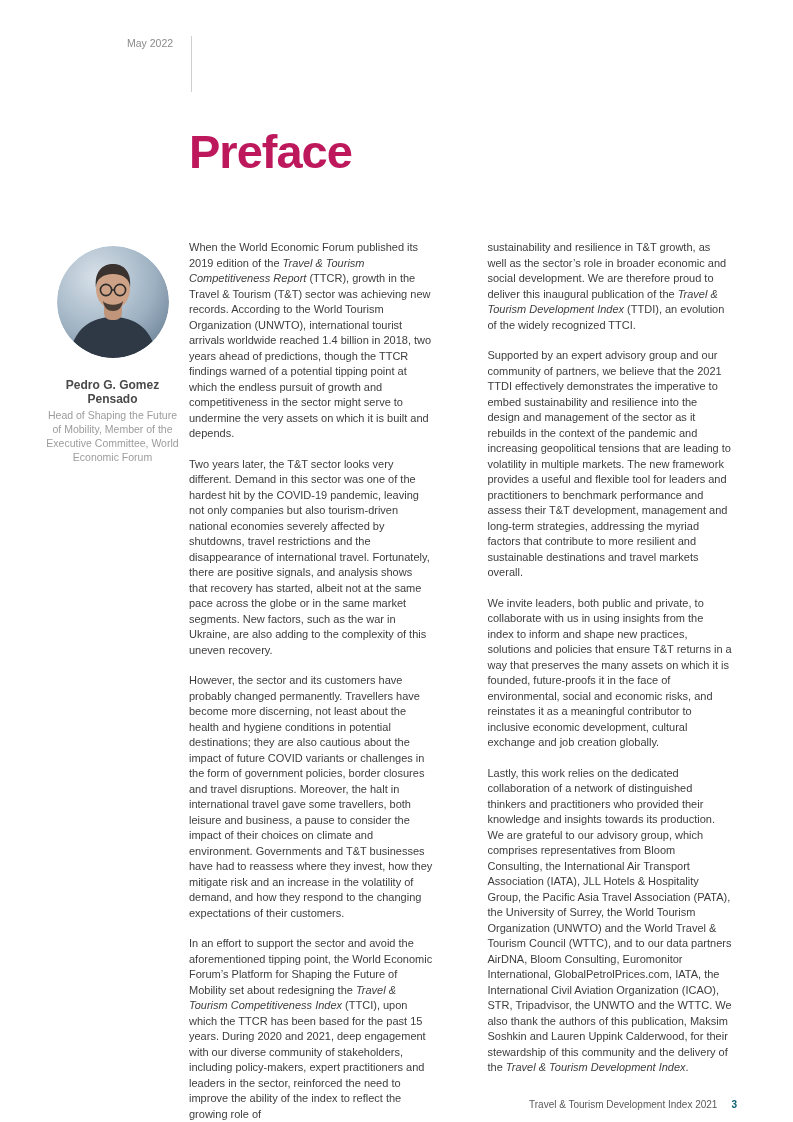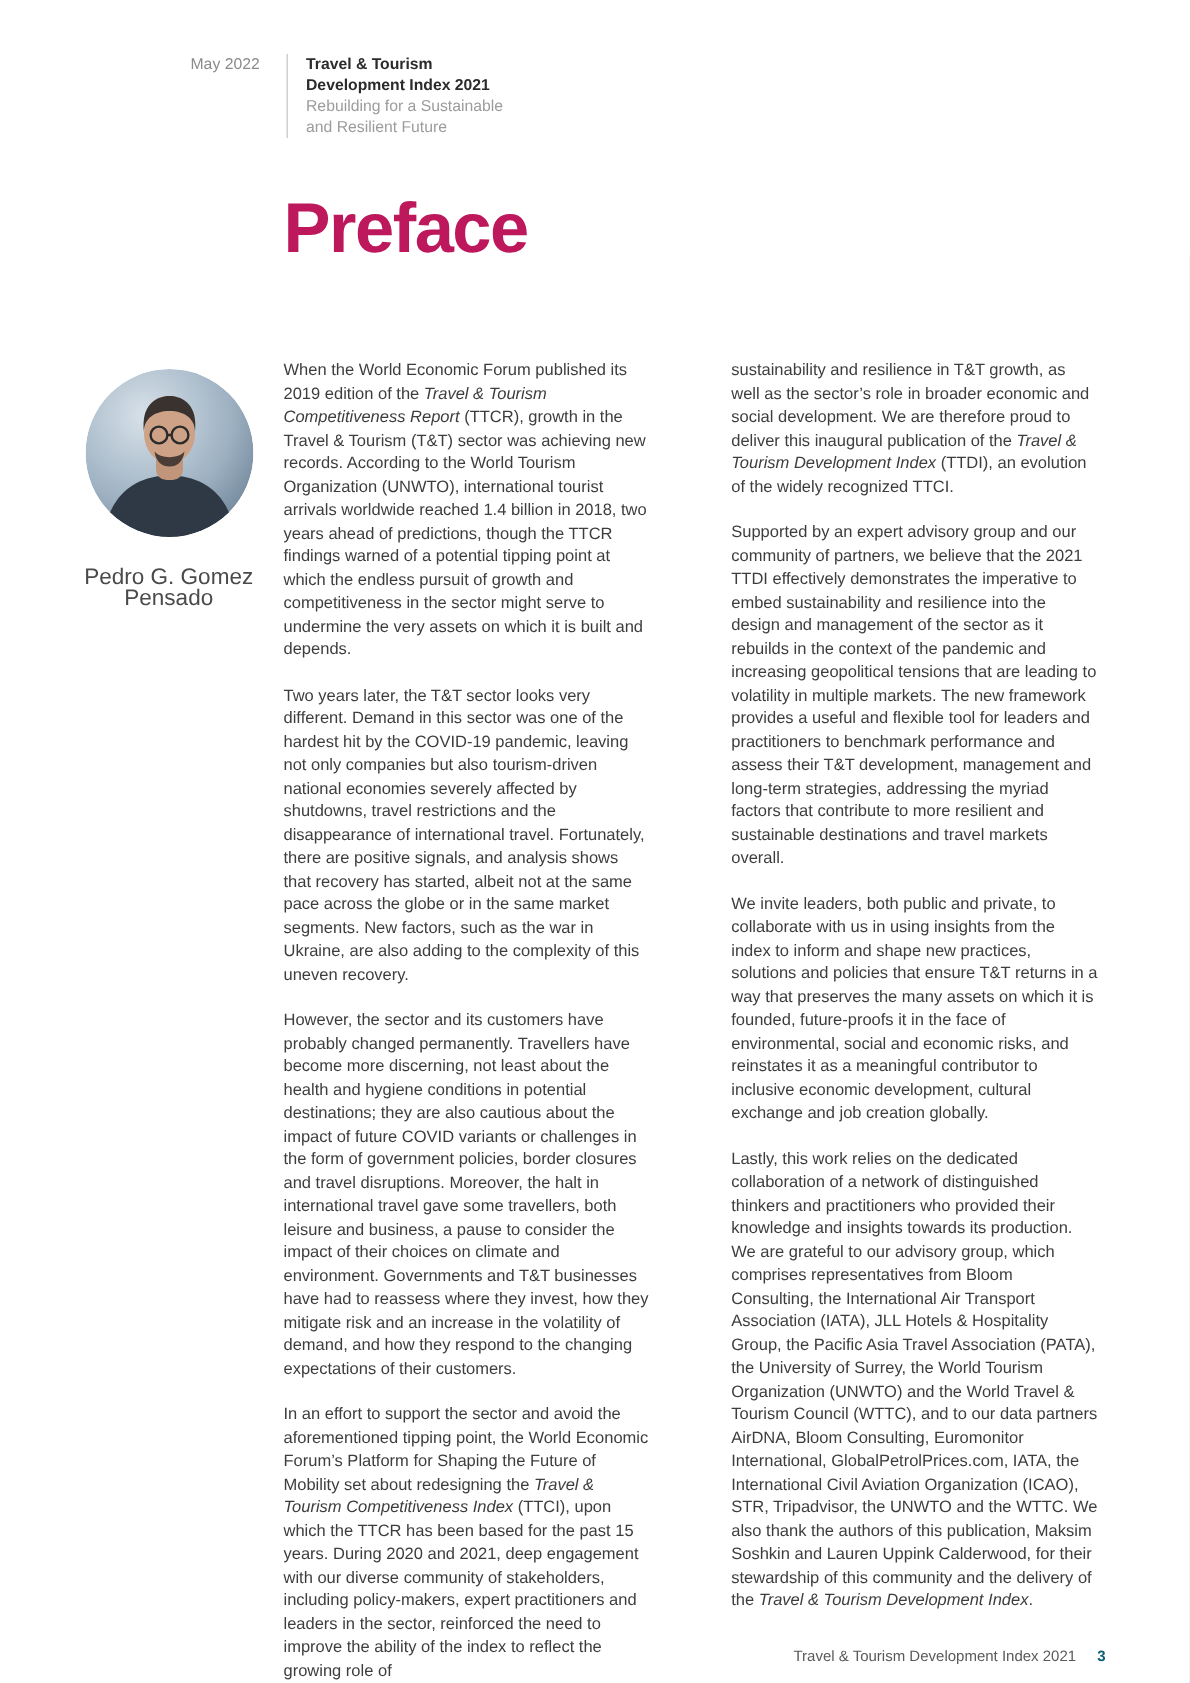--- a/index.html
+++ b/index.html
@@ -61,22 +61,22 @@
   }
   .avatar {
     width: 112px;
     height: 112px;
     margin: 0 auto;
     border-radius: 50%;
     overflow: hidden;
   }
   .author-name {
     margin-top: 20px;
-    font-size: 15px;
-    font-weight: 400;
+    font-size: 12px;
+    font-weight: 700;
     color: #4a4a4a;
     line-height: 14px;
   }
   .author-role {
     margin-top: 2px;
     font-size: 10.5px;
     color: #9c9c9c;
     line-height: 14px;
   }
 
@@ -115,26 +115,20 @@
   }
 </style>
 </head>
 <body>
 
 <div class="page">
 
   <header class="doc-header">
     <div class="hdr-date">May 2022</div>
     <div class="hdr-divider"></div>
-    <div class="hdr-meta">
-      <div class="hdr-title">Travel &amp; Tourism</div>
-      <div class="hdr-title">Development Index 2021</div>
-      <div class="hdr-sub">Rebuilding for a Sustainable</div>
-      <div class="hdr-sub">and Resilient Future</div>
-    </div>
   </header>
 
   <h1 class="page-title">Preface</h1>
 
   <aside class="author">
     <div class="avatar">
       <svg viewBox="0 0 112 112" width="112" height="112">
         <defs>
           <radialGradient id="bgGrad" cx="35%" cy="28%" r="95%">
             <stop offset="0%" stop-color="#d8e1e9"></stop>
@@ -154,20 +148,21 @@
           <g stroke="#2b2b2b" stroke-width="1.6" fill="none">
             <circle cx="49" cy="44" r="5.6"></circle>
             <circle cx="63" cy="44" r="5.6"></circle>
             <path d="M54.6 44 h2.8"></path>
           </g>
           <path d="M46 55 C50 60 62 60 66 55 C65 62 61 65 56 65 C51 65 47 62 46 55 Z" fill="#4a3d36"></path>
         </g>
       </svg>
     </div>
     <div class="author-name">Pedro G. Gomez Pensado</div>
+    <div class="author-role">Head of Shaping the Future of Mobility, Member of the Executive Committee, World Economic Forum</div>
   </aside>
 
   <main class="columns">
     <div class="col">
         <p><span>When the World Economic Forum published its 2019 edition of the </span><em>Travel &amp; Tourism Competitiveness Report</em><span> (TTCR), growth in the Travel &amp; Tourism (T&amp;T) sector was achieving new records. According to the World Tourism Organization (UNWTO), international tourist arrivals worldwide reached 1.4 billion in 2018, two years ahead of predictions, though the TTCR findings warned of a potential tipping point at which the endless pursuit of growth and competitiveness in the sector might serve to undermine the very assets on which it is built and depends.</span></p>
         <p><span>Two years later, the T&amp;T sector looks very different. Demand in this sector was one of the hardest hit by the COVID-19 pandemic, leaving not only companies but also tourism-driven national economies severely affected by shutdowns, travel restrictions and the disappearance of international travel. Fortunately, there are positive signals, and analysis shows that recovery has started, albeit not at the same pace across the globe or in the same market segments. New factors, such as the war in Ukraine, are also adding to the complexity of this uneven recovery.</span></p>
         <p><span>However, the sector and its customers have probably changed permanently. Travellers have become more discerning, not least about the health and hygiene conditions in potential destinations; they are also cautious about the impact of future COVID variants or challenges in the form of government policies, border closures and travel disruptions. Moreover, the halt in international travel gave some travellers, both leisure and business, a pause to consider the impact of their choices on climate and environment. Governments and T&amp;T businesses have had to reassess where they invest, how they mitigate risk and an increase in the volatility of demand, and how they respond to the changing expectations of their customers.</span></p>
         <p><span>In an effort to support the sector and avoid the aforementioned tipping point, the World Economic Forum’s Platform for Shaping the Future of Mobility set about redesigning the </span><em>Travel &amp; Tourism Competitiveness Index</em><span> (TTCI), upon which the TTCR has been based for the past 15 years. During 2020 and 2021, deep engagement with our diverse community of stakeholders, including policy-makers, expert practitioners and leaders in the sector, reinforced the need to improve the ability of the index to reflect the growing role of</span></p>
       </div>
     <div class="col">

